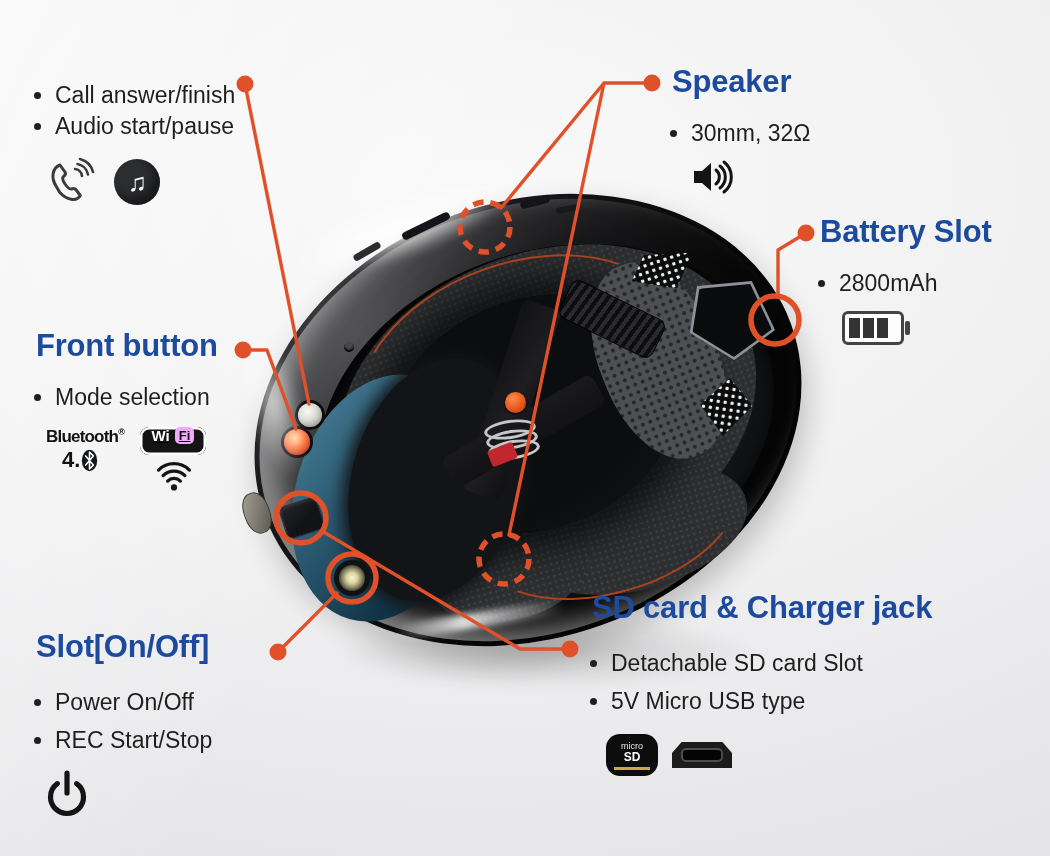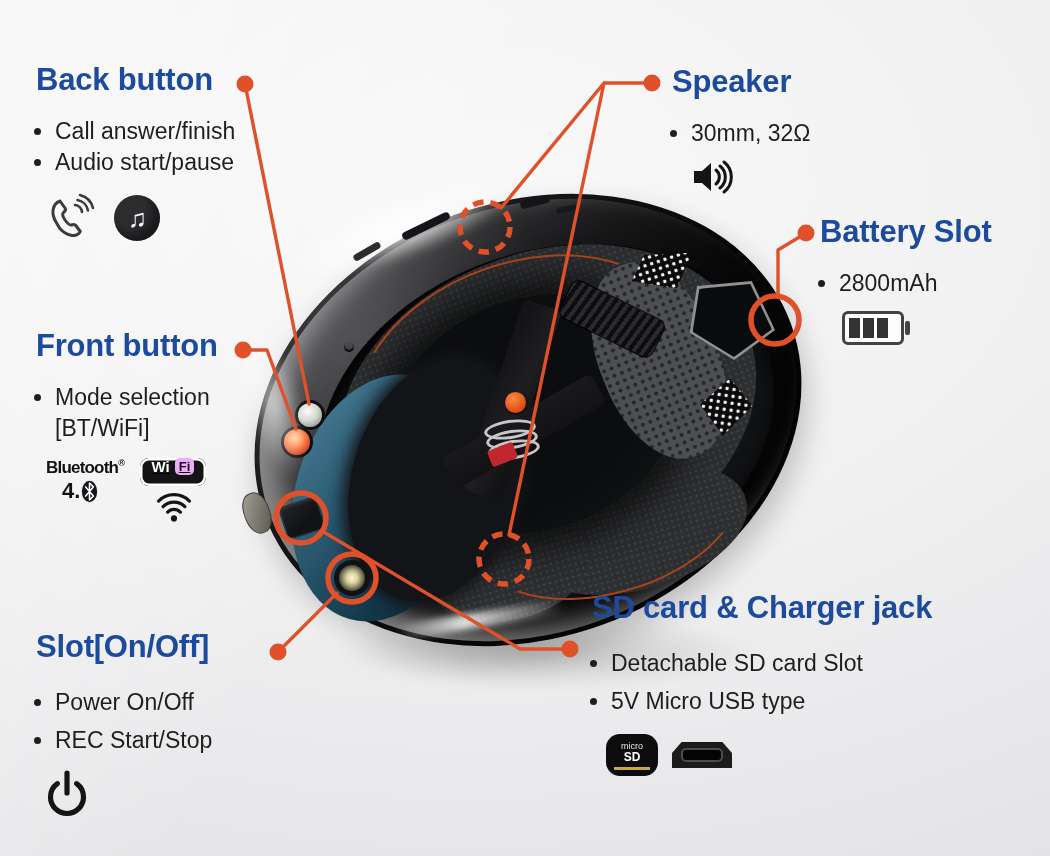--- a/index.html
+++ b/index.html
@@ -218,21 +218,20 @@
       <circle class="ring-solid" cx="352" cy="578" r="24"></circle>
     </g>
     <g>
       <path class="lead" d="M570,649 L520,649 L322,531"></path>
       <circle class="dot" cx="570" cy="649" r="8.5"></circle>
       <circle class="ring-solid" cx="301" cy="518" r="25"></circle>
     </g>
   </svg>
 
   <div class="callout" id="co-back">
-    <div class="title">Back button</div>
     <ul>
       <li>Call answer/finish</li>
       <li>Audio start/pause</li>
     </ul>
     <div class="icon-row">
       <svg width="52" height="52" viewBox="0 0 52 52">
         <path d="M12 30 C7 22 8 12 16 9 l5 7 c1 1.5 .5 3 -1.5 4.5 -1.5 1 -1 4 1.5 7.5 2.5 3.5 5 5.5 6.5 5 2 -.8 3.3 -.8 4.3 .5 l4.5 6 c-4 7 -14 4 -20.5 -3 z" fill="none" stroke="#3b3b3b" stroke-width="3" stroke-linejoin="round"></path>
         <path d="M31 13 a8 8 0 0 1 7 7" fill="none" stroke="#3b3b3b" stroke-width="2.6" stroke-linecap="round"></path>
         <path d="M33.5 8 a13 13 0 0 1 10.5 10.5" fill="none" stroke="#3b3b3b" stroke-width="2.6" stroke-linecap="round"></path>
         <path d="M36 3 a18 18 0 0 1 13 13" fill="none" stroke="#3b3b3b" stroke-width="2.6" stroke-linecap="round"></path>
@@ -241,21 +240,20 @@
         <span>♫</span>
       </div>
     </div>
   </div>
 
   <div class="callout" id="co-front">
     <div class="title">Front button</div>
     <ul>
       <li>Mode selection</li>
     </ul>
-    <div class="cont">[BT/WiFi]</div>
     <div class="front-icons">
       <div>
         <div class="bt-name">
           <span>Bluetooth</span><sup>®</sup>
         </div>
         <div class="bt-ver">
           <span>4.</span>
           <svg width="17" height="23" viewBox="0 0 22 30">
             <ellipse cx="11" cy="15" rx="10" ry="14" fill="#14161c"></ellipse>
             <path d="M6 9 L16 21 L11 26 V4 L16 9 L6 21" fill="none" stroke="#fff" stroke-width="2" stroke-linejoin="round" stroke-linecap="round"></path>

